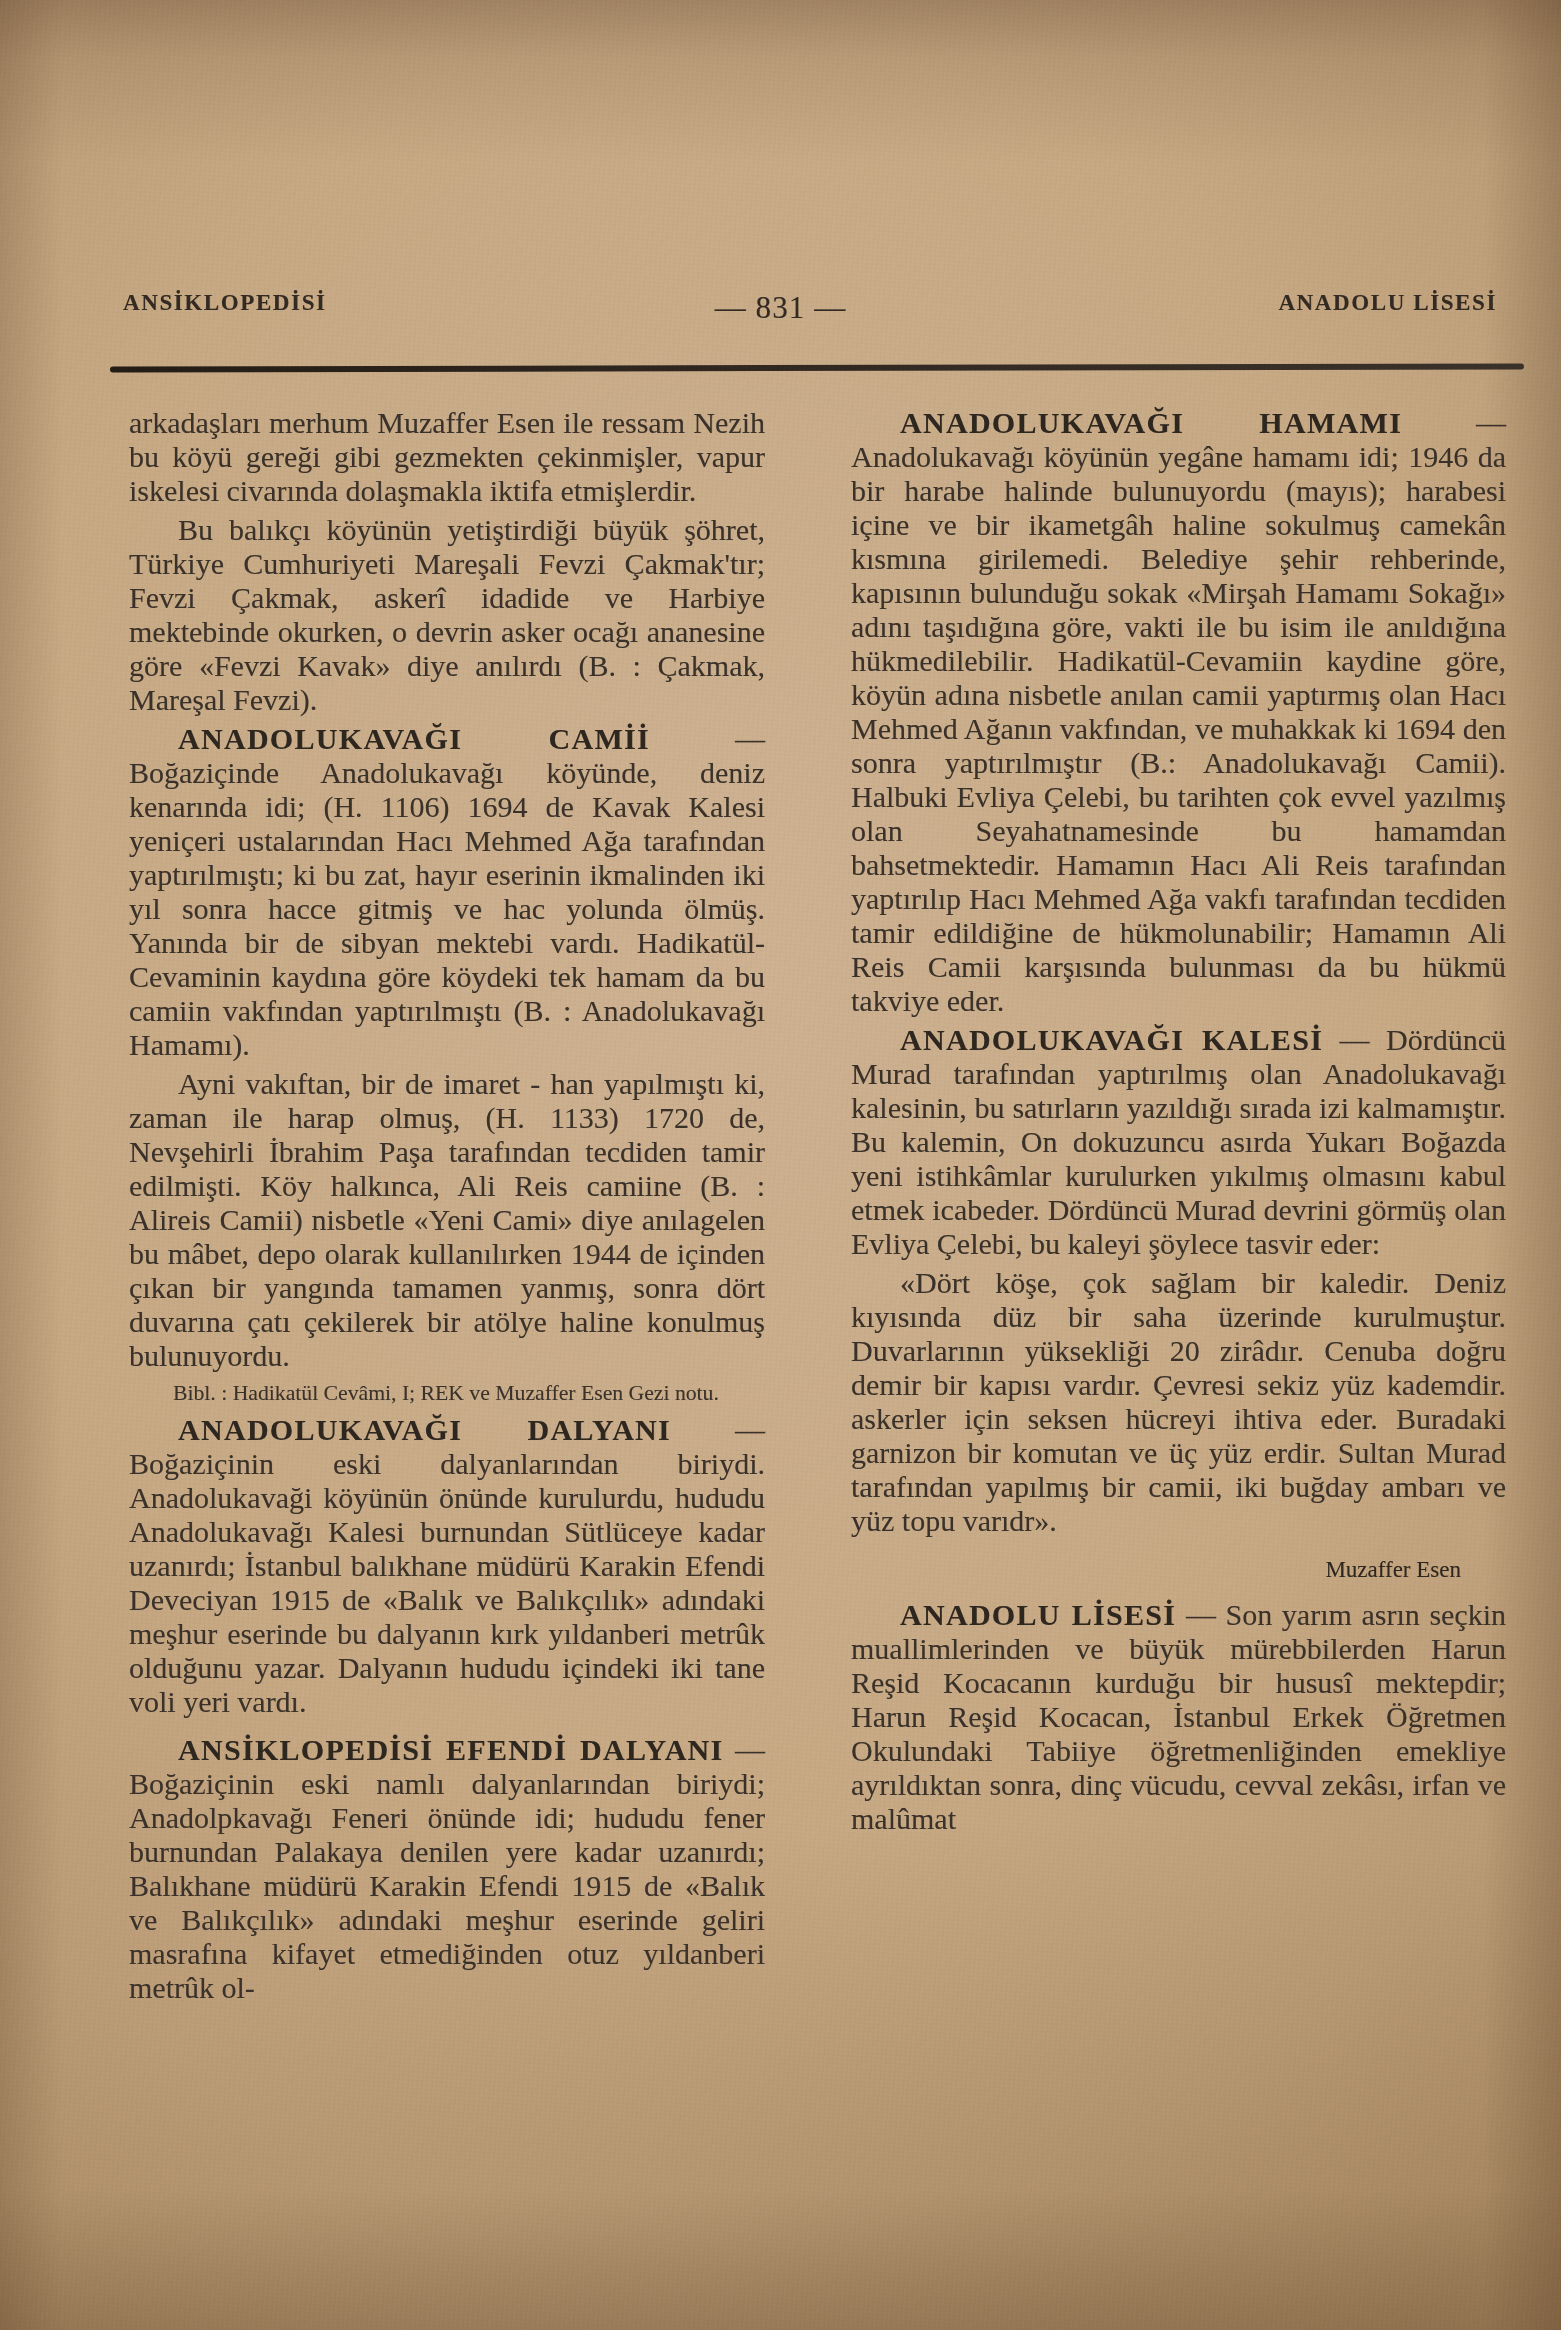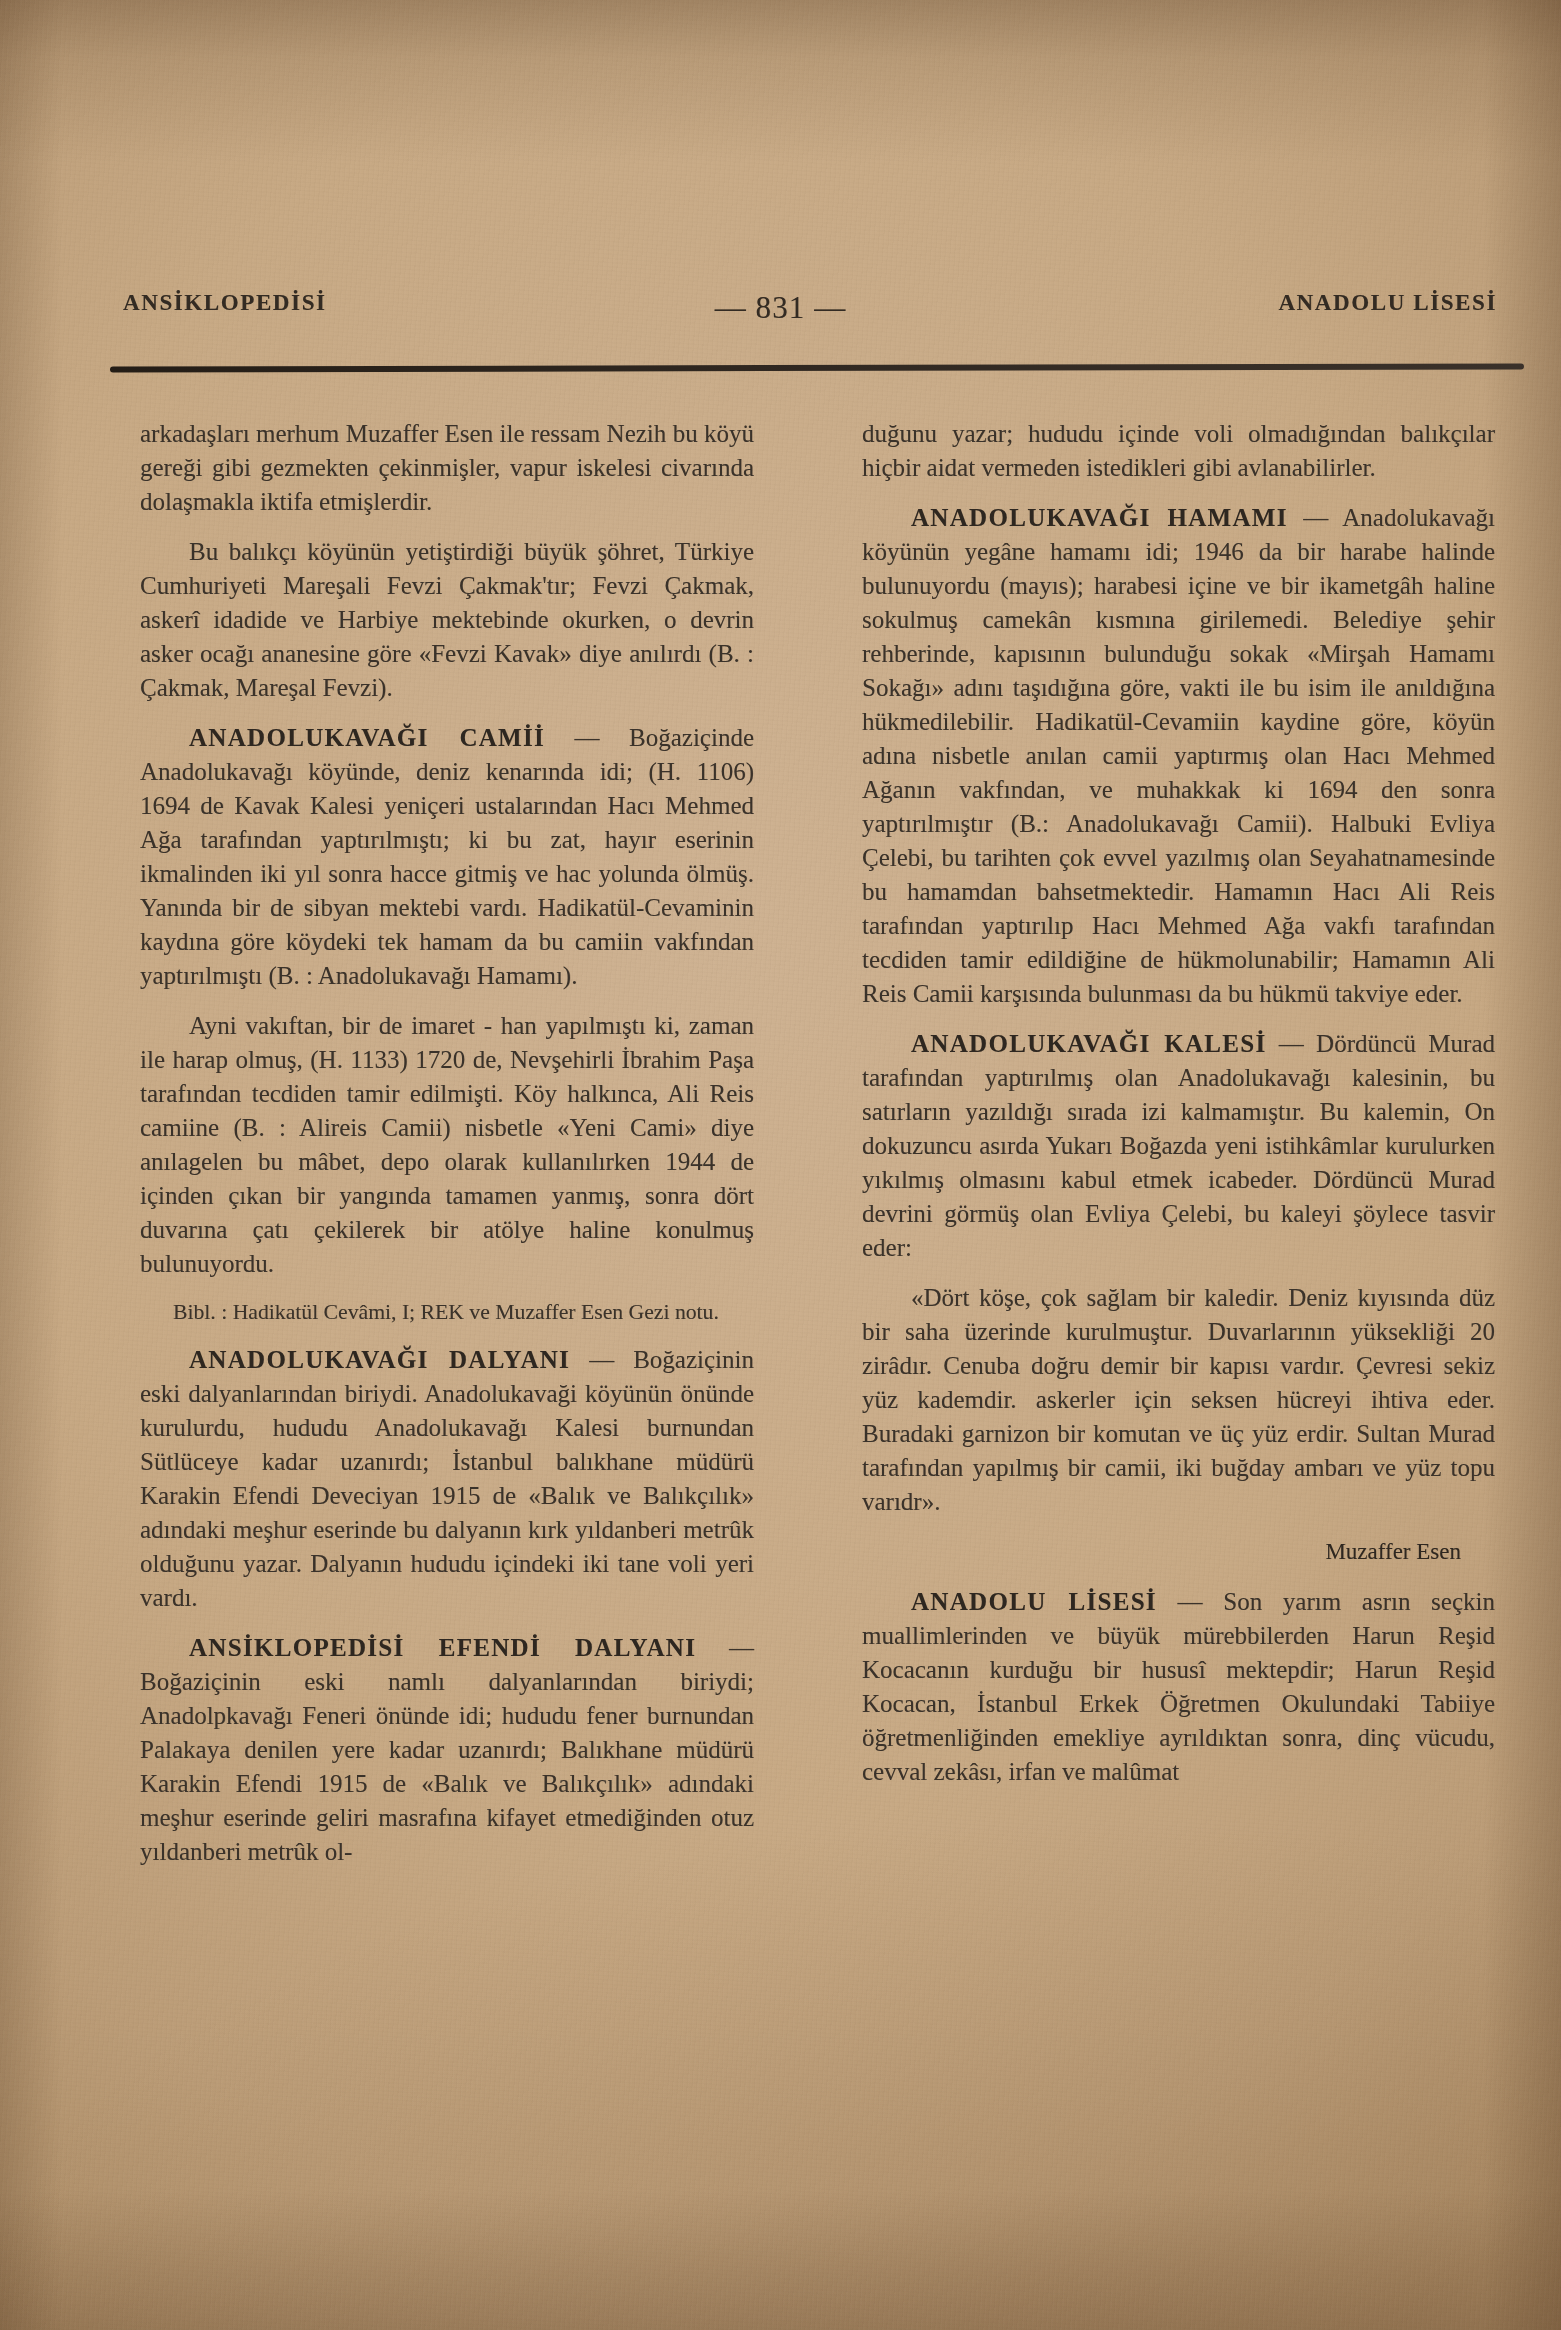--- a/index.html
+++ b/index.html
@@ -53,22 +53,22 @@
     transform: rotate(-0.12deg);
   }
   .col {
     position: absolute;
     top: 401px;
     text-align: justify;
   }
   .col-left  { left: 124px;  width: 646px; }
   .col-right { left: 846px; width: 665px; }
   p {
-    margin: 16px;
-    font-size: 25px;
+    margin: 5px;
+    font-size: 30px;
     line-height: 34px;
     text-shadow: 0.3px 0.3px 0.4px rgba(60,45,30,0.28);
   }
   p.ind { text-indent: 49px; }
   .ehead {
     font-weight: 700;
     letter-spacing: 1.3px;
     color: #2e2720;
   }
   p.bibl {
@@ -102,21 +102,20 @@
     <p><span>arkadaşları merhum Muzaffer Esen ile ressam Nezih bu köyü gereği gibi gezmekten çekinmişler, vapur iskelesi civarında dolaşmakla iktifa etmişlerdir.</span></p>
     <p class="ind"><span>Bu balıkçı köyünün yetiştirdiği büyük şöhret, Türkiye Cumhuriyeti Mareşali Fevzi Çakmak'tır; Fevzi Çakmak, askerî idadide ve Harbiye mektebinde okurken, o devrin asker ocağı ananesine göre «Fevzi Kavak» diye anılırdı (B. : Çakmak, Mareşal Fevzi).</span></p>
     <p class="ind"><span class="ehead">ANADOLUKAVAĞI CAMİİ</span> <span>— Boğaziçinde Anadolukavağı köyünde, deniz kenarında idi; (H. 1106) 1694 de Kavak Kalesi yeniçeri ustalarından Hacı Mehmed Ağa tarafından yaptırılmıştı; ki bu zat, hayır eserinin ikmalinden iki yıl sonra hacce gitmiş ve hac yolunda ölmüş. Yanında bir de sibyan mektebi vardı. Hadikatül-Cevaminin kaydına göre köydeki tek hamam da bu camiin vakfından yaptırılmıştı (B. : Anadolukavağı Hamamı).</span></p>
     <p class="ind"><span>Ayni vakıftan, bir de imaret - han yapılmıştı ki, zaman ile harap olmuş, (H. 1133) 1720 de, Nevşehirli İbrahim Paşa tarafından tecdiden tamir edilmişti. Köy halkınca, Ali Reis camiine (B. : Alireis Camii) nisbetle «Yeni Cami» diye anılagelen bu mâbet, depo olarak kullanılırken 1944 de içinden çıkan bir yangında tamamen yanmış, sonra dört duvarına çatı çekilerek bir atölye haline konulmuş bulunuyordu.</span></p>
     <p class="bibl"><span>Bibl. : Hadikatül Cevâmi, I; REK ve Muzaffer Esen Gezi notu.</span></p>
     <p class="ind"><span class="ehead">ANADOLUKAVAĞI DALYANI</span> <span>— Boğaziçinin eski dalyanlarından biriydi. Anadolukavaği köyünün önünde kurulurdu, hududu Anadolukavağı Kalesi burnundan Sütlüceye kadar uzanırdı; İstanbul balıkhane müdürü Karakin Efendi Deveciyan 1915 de «Balık ve Balıkçılık» adındaki meşhur eserinde bu dalyanın kırk yıldanberi metrûk olduğunu yazar. Dalyanın hududu içindeki iki tane voli yeri vardı.</span></p>
     <p class="ind gap"><span class="ehead">ANSİKLOPEDİSİ EFENDİ DALYANI</span> <span>— Boğaziçinin eski namlı dalyanlarından biriydi; Anadolpkavağı Feneri önünde idi; hududu fener burnundan Palakaya denilen yere kadar uzanırdı; Balıkhane müdürü Karakin Efendi 1915 de «Balık ve Balıkçılık» adındaki meşhur eserinde geliri masrafına kifayet etmediğinden otuz yıldanberi metrûk ol-</span></p>
   </div>
 
   <div class="col col-right">
-    <p><span>duğunu yazar; hududu içinde voli olmadığından balıkçılar hiçbir aidat vermeden istedikleri gibi avlanabilirler.</span></p>
     <p class="ind"><span class="ehead">ANADOLUKAVAĞI HAMAMI</span> <span>— Anadolukavağı köyünün yegâne hamamı idi; 1946 da bir harabe halinde bulunuyordu (mayıs); harabesi içine ve bir ikametgâh haline sokulmuş camekân kısmına girilemedi. Belediye şehir rehberinde, kapısının bulunduğu sokak «Mirşah Hamamı Sokağı» adını taşıdığına göre, vakti ile bu isim ile anıldığına hükmedilebilir. Hadikatül-Cevamiin kaydine göre, köyün adına nisbetle anılan camii yaptırmış olan Hacı Mehmed Ağanın vakfından, ve muhakkak ki 1694 den sonra yaptırılmıştır (B.: Anadolukavağı Camii). Halbuki Evliya Çelebi, bu tarihten çok evvel yazılmış olan Seyahatnamesinde bu hamamdan bahsetmektedir. Hamamın Hacı Ali Reis tarafından yaptırılıp Hacı Mehmed Ağa vakfı tarafından tecdiden tamir edildiğine de hükmolunabilir; Hamamın Ali Reis Camii karşısında bulunması da bu hükmü takviye eder.</span></p>
     <p class="ind"><span class="ehead">ANADOLUKAVAĞI KALESİ</span> <span>— Dördüncü Murad tarafından yaptırılmış olan Anadolukavağı kalesinin, bu satırların yazıldığı sırada izi kalmamıştır. Bu kalemin, On dokuzuncu asırda Yukarı Boğazda yeni istihkâmlar kurulurken yıkılmış olmasını kabul etmek icabeder. Dördüncü Murad devrini görmüş olan Evliya Çelebi, bu kaleyi şöylece tasvir eder:</span></p>
     <p class="ind"><span>«Dört köşe, çok sağlam bir kaledir. Deniz kıyısında düz bir saha üzerinde kurulmuştur. Duvarlarının yüksekliği 20 zirâdır. Cenuba doğru demir bir kapısı vardır. Çevresi sekiz yüz kademdir. askerler için seksen hücreyi ihtiva eder. Buradaki garnizon bir komutan ve üç yüz erdir. Sultan Murad tarafından yapılmış bir camii, iki buğday ambarı ve yüz topu varıdr».</span></p>
     <p class="sig"><span>Muzaffer Esen</span></p>
     <p class="ind"><span class="ehead">ANADOLU LİSESİ</span> <span>— Son yarım asrın seçkin muallimlerinden ve büyük mürebbilerden Harun Reşid Kocacanın kurduğu bir hususî mektepdir; Harun Reşid Kocacan, İstanbul Erkek Öğretmen Okulundaki Tabiiye öğretmenliğinden emekliye ayrıldıktan sonra, dinç vücudu, cevval zekâsı, irfan ve malûmat</span></p>
   </div>
 </div>
 
 
 </body></html>

